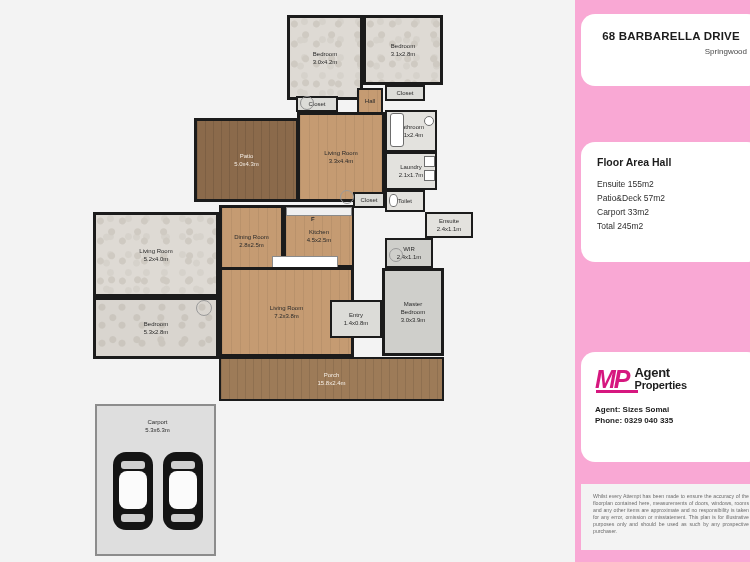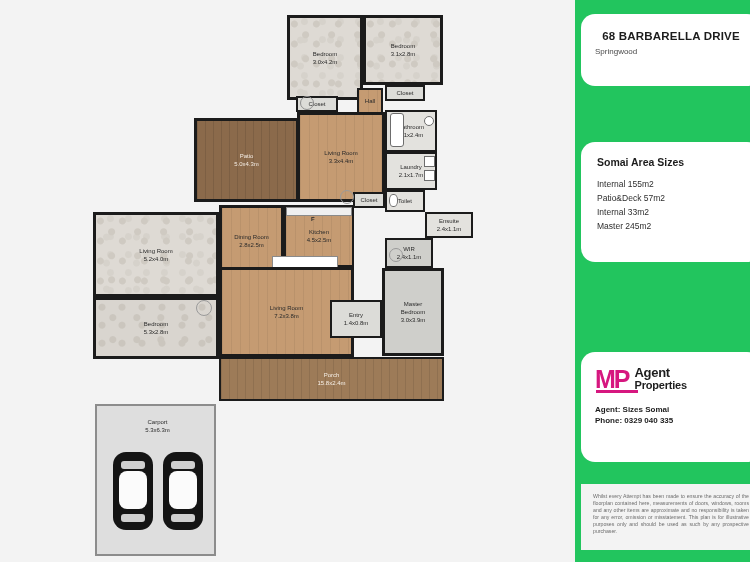--- a/index.html
+++ b/index.html
@@ -146,21 +146,21 @@
     width: 24px; height: 8px;
     border-radius: 3px;
     background: #cfcfcf;
   }
 
   
   #right {
     position: absolute;
     left: 575px; top: 0;
     width: 175px; height: 562px;
-    background: #22c55e;
+    background: #f9a8d4;
   }
   .card {
     position: absolute;
     left: 6px;
     width: 180px;
     background: #ffffff;
     border-radius: 14px;
     box-sizing: border-box;
   }
   #card-title {
@@ -172,21 +172,21 @@
     font-size: 11.5px;
     font-weight: bold;
     color: #1c1c1c;
     letter-spacing: 0.2px;
     text-align: center;
   }
   #title-sub {
     margin-top: 5px;
     font-size: 8px;
     color: #4a4a4a;
-    text-align: left;
+    text-align: right;
   }
   #card-areas {
     top: 142px;
     height: 120px;
     padding: 14px 16px 0 16px;
   }
   #areas-heading {
     font-size: 10.5px;
     font-weight: bold;
     color: #1c1c1c;
@@ -207,20 +207,21 @@
     align-items: center;
     gap: 6px;
   }
   .logo-mark {
     font-size: 25px;
     font-weight: bold;
     color: #d6177f;
     letter-spacing: -2px;
     line-height: 26px;
     position: relative;
+    font-style: italic;
   }
   .logo-mark .underbar {
     position: absolute;
     left: 1px; bottom: -1px;
     width: 42px; height: 3px;
     background: #d6177f;
   }
   .logo-text {
     line-height: 12px;
   }
@@ -395,25 +396,25 @@
   </div>
 
   <div id="right">
 
     <div class="card" id="card-title">
       <div id="title-main">68 BARBARELLA DRIVE</div>
       <div id="title-sub">Springwood</div>
     </div>
 
     <div class="card" id="card-areas">
-      <div id="areas-heading">Somai Area Sizes</div>
-      <div class="area-line">Internal 155m2</div>
+      <div id="areas-heading">Floor Area Hall</div>
+      <div class="area-line">Ensuite 155m2</div>
       <div class="area-line">Patio&amp;Deck 57m2</div>
-      <div class="area-line">Internal 33m2</div>
-      <div class="area-line">Master 245m2</div>
+      <div class="area-line">Carport 33m2</div>
+      <div class="area-line">Total 245m2</div>
     </div>
 
     <div class="card" id="card-agent">
       <div class="logo-row">
         <div class="logo-mark">
           <span>MP</span>
           <span class="underbar"></span>
         </div>
         <div class="logo-text">
           <div class="l1">Agent</div>

